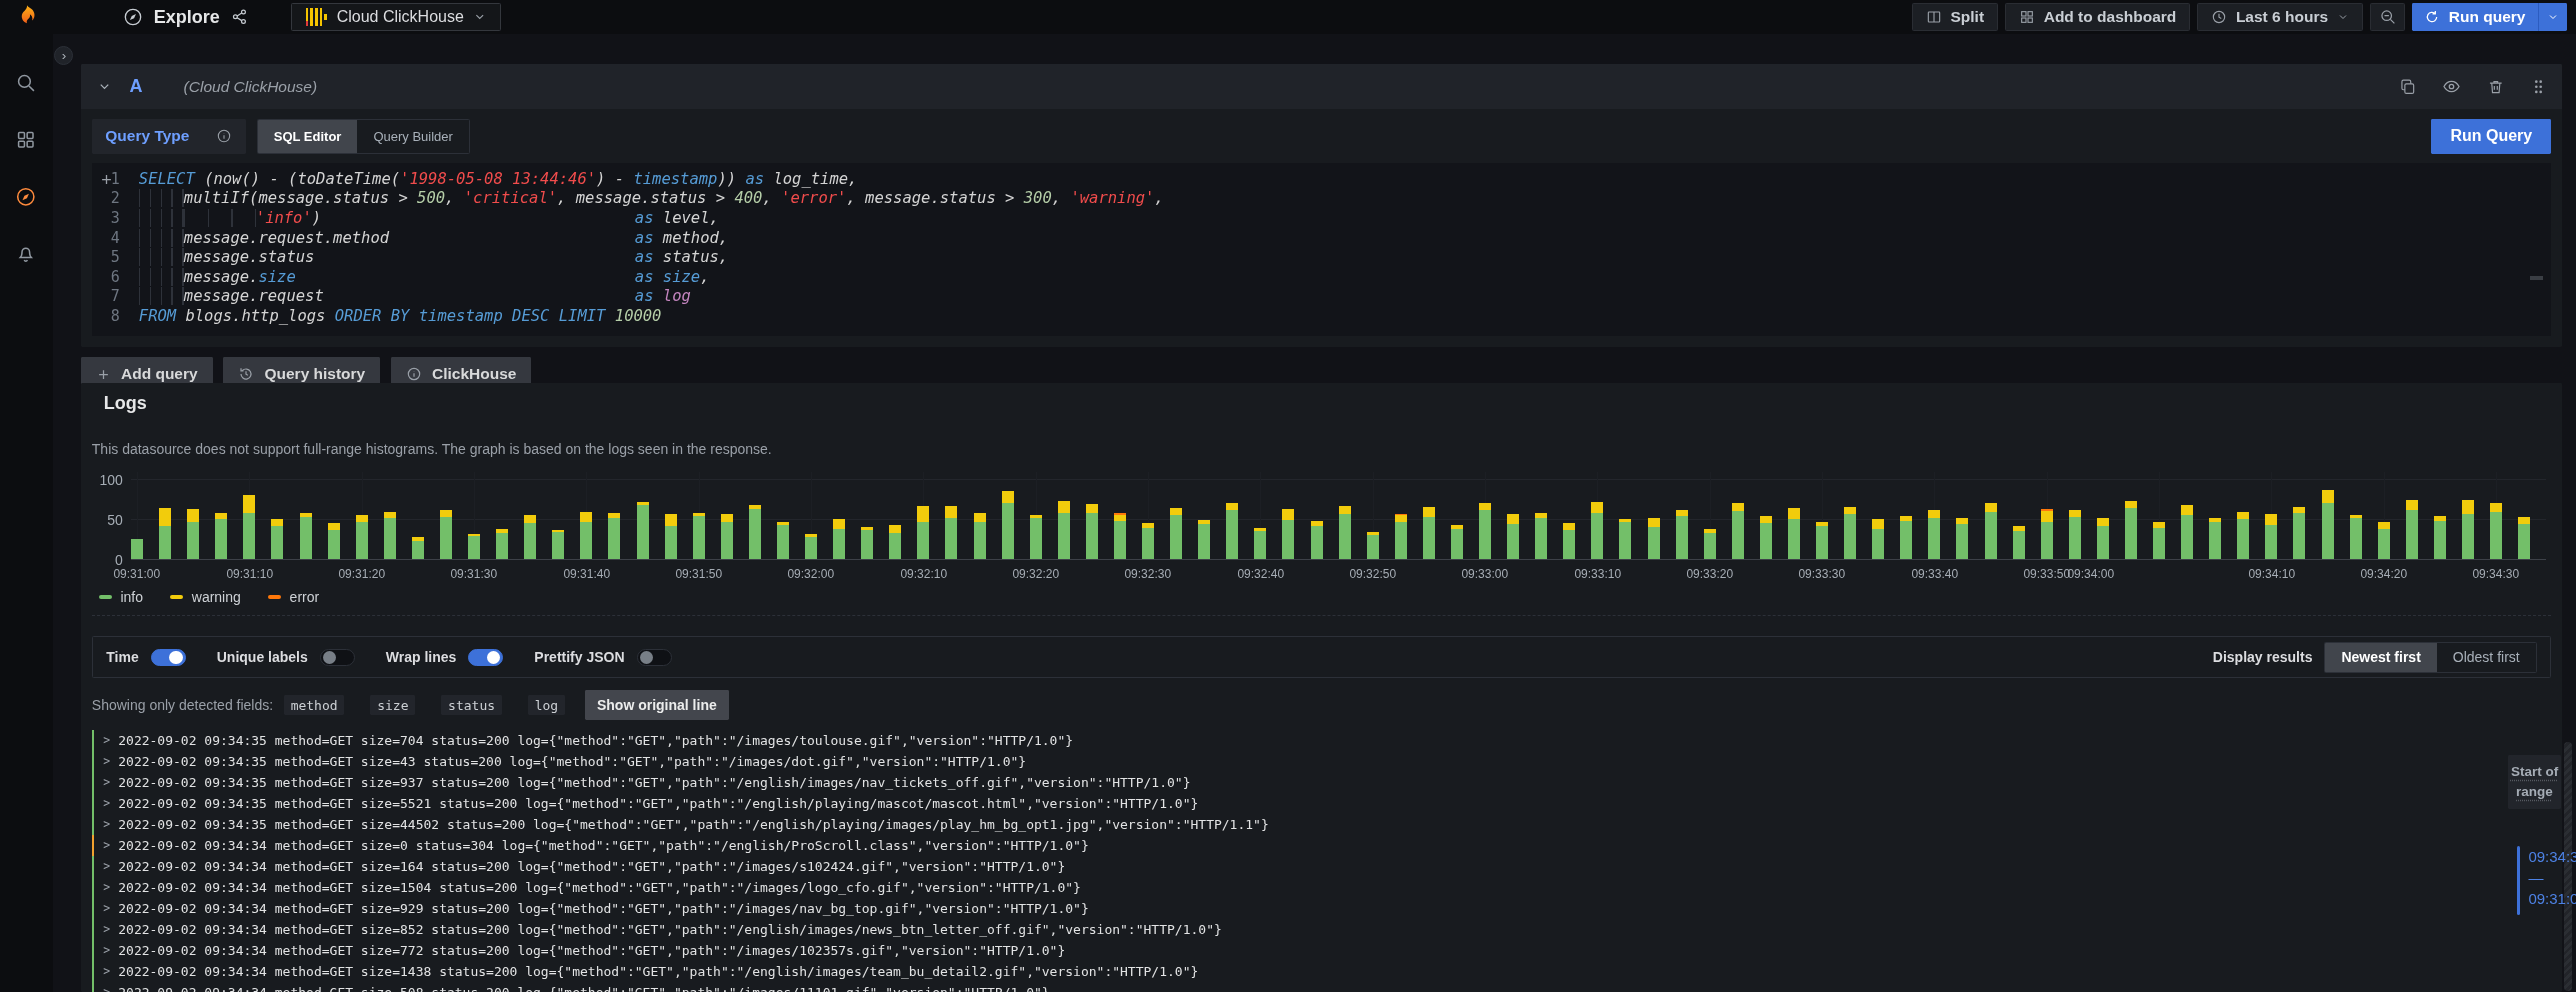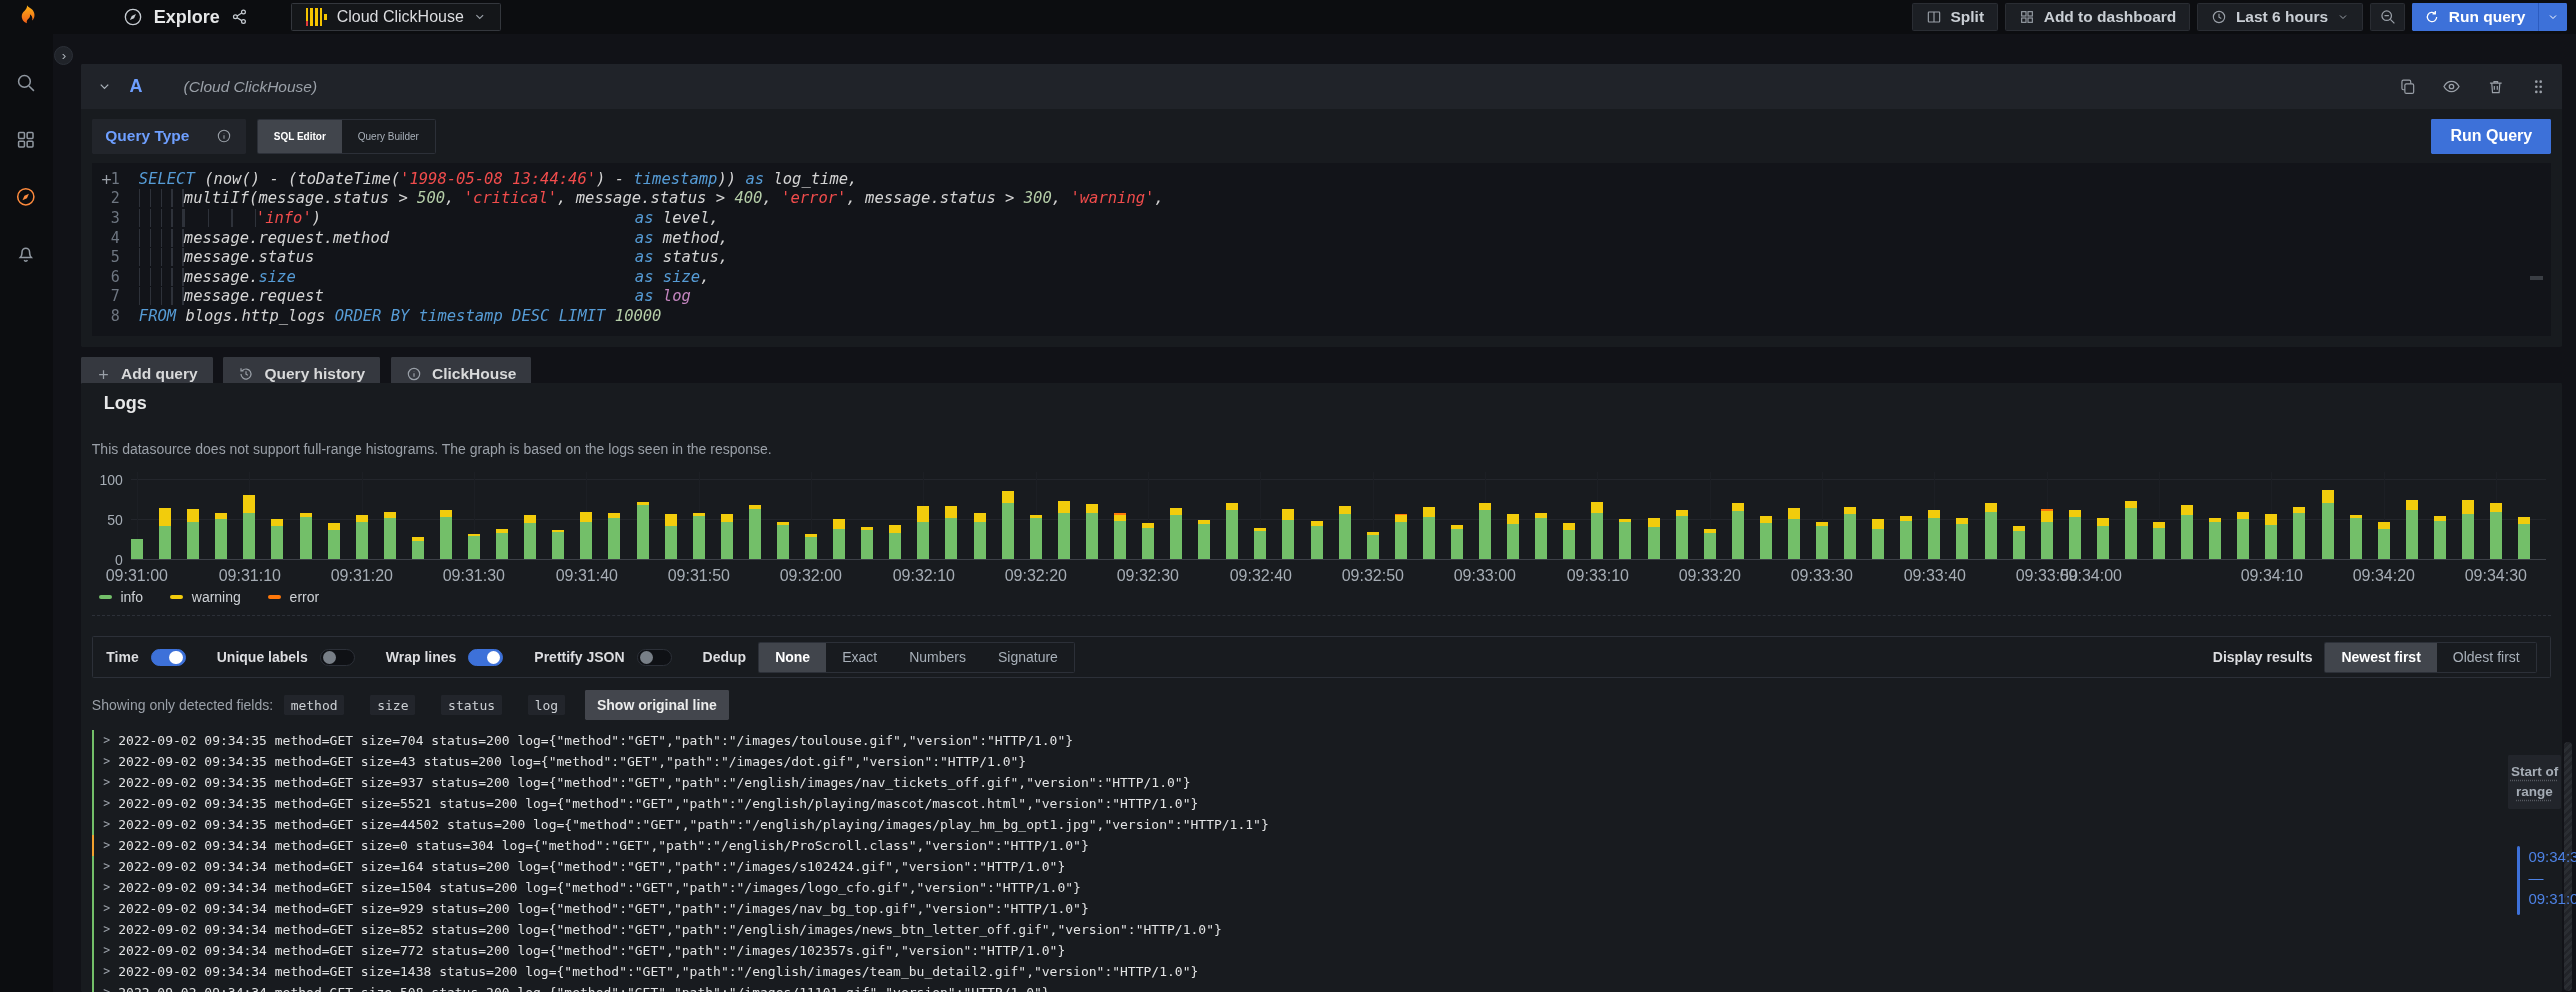--- a/index.html
+++ b/index.html
@@ -50,21 +50,21 @@
            align-items:center; padding:0 16px; }
   .refid { color:#6e9fff; font-weight:700; font-size:18px; margin-left:17.6px; }
   .ds-hint { font-style:italic; color:#9aa0a8; font-size:15.5px; margin-left:41px; }
   .qhead-icons { margin-left:auto; display:flex; gap:26px; color:#aab2ba; align-items:center; }
   .qbody { background:#181b1f; padding:9.5px 10.8px 10.8px; border-radius:0 0 1.4px 1.4px; }
   .qbar { display:flex; align-items:center; }
   .qtype-chip { height:35px; background:#22252b; border-radius:1.4px; display:flex; align-items:center;
                 gap:27px; padding:0 13.5px; }
   .qtype-label { color:#6e9fff; font-weight:700; font-size:15.5px; }
   .tabs { display:flex; height:35px; border:0.7px solid #2c3038; border-radius:1.4px; margin-left:10.8px; overflow:hidden; }
-  .tab { display:flex; align-items:center; padding:0 16px; font-size:10px; color:#a8b0b9; }
+  .tab { display:flex; align-items:center; padding:0 16px; font-size:13px; color:#a8b0b9; }
   .tab.active { background:#41454c; color:#fff; font-weight:700; }
   .runq { margin-left:auto; height:35px; padding:0 19px; background:#3d71d9; color:#fff;
           font-weight:700; font-size:16px; border-radius:1.4px; display:flex; align-items:center; }
 
   .sql { margin-top:9.5px; background:#121419; position:relative; padding:6.8px 0 9.5px; }
   .plus-glyph { position:absolute; left:9.5px; top:8px; color:#9aa0a8; font-size:18px; line-height:18px; }
   .code-line { display:flex; height:19.6px; line-height:19.6px; font-family:"DejaVu Sans Mono",monospace;
                font-size:15.5px; white-space:pre; }
   .ln { width:47px; flex:none; text-align:right; padding-right:19px; color:#6e7681; font-size:15px; }
   .lc { position:relative; flex:1; color:#d4d4d4;font-style:italic; }
@@ -86,21 +86,21 @@
                background:#181b1f; border-radius:1.4px; padding:9.5px 10.8px; overflow:hidden; }
   .logs-title { font-size:18px; font-weight:600; color:#e6e7e8; padding-left:12px; }
   .logs-note { margin-top:27px; color:#9aa0a8; font-size:14px; }
   .chart { position:relative; margin-top:15px; height:113px; }
   .plot { position:absolute; left:39px; right:5.4px; top:0; height:88px; }
   .hgrid { position:absolute; left:0; right:0; height:0.7px; background:#23262c; }
   .baseline { position:absolute; left:0; right:0; bottom:0; height:0.7px; background:#3d4148; }
   .vgrid { position:absolute; top:0; bottom:0; width:0.7px; background:#1c1f24; }
   .bar { position:absolute; bottom:0.7px; width:12px; display:flex; flex-direction:column; }
   .ylab { position:absolute; left:0; width:31px; text-align:right; color:#a6adb5; font-size:14px; }
-  .xlab { position:absolute; top:95px; transform:translateX(-50%); color:#a6adb5; font-size:16px; white-space:nowrap; }
+  .xlab { position:absolute; top:95px; transform:translateX(-50%); color:#a6adb5; font-size:12px; white-space:nowrap; }
   .legend { display:flex; gap:27px; margin-top:4px; padding-left:6.8px; align-items:center; }
   .leg-item { display:flex; align-items:center; gap:8.8px; font-size:14px; color:#ced2d6; }
   .leg-swatch { width:13px; height:4px; border-radius:2px; }
   .divider { margin-top:10.8px; border-top:0.7px dashed #2c3038; }
 
   .controls { margin-top:20px; border:0.7px solid #2c3038; border-radius:1.4px; height:42px;
               display:flex; align-items:center; padding:0 13.5px; gap:31px; }
   .toggle-wrap { display:flex; align-items:center; gap:12px; }
   .ctl-label { font-size:14px; font-weight:700; color:#dcdde0; }
   .pill { width:35px; height:17.6px; border-radius:9.5px; background:#0f1115; border:0.7px solid #2c3038; position:relative; }
@@ -828,29 +828,20 @@
                 <span class="knob"></span>
               </span>
             </span>
             <span class="toggle-wrap">
               <span class="ctl-label">Prettify JSON</span>
               <span class="pill off">
                 <span class="knob"></span>
               </span>
             </span>
           </span>
-        <span class="grp">
-          <span class="ctl-label">Dedup</span>
-          <span class="btn-group" id="dedup-options">
-              <button class="bg-opt active">None</button>
-              <button class="bg-opt">Exact</button>
-              <button class="bg-opt">Numbers</button>
-              <button class="bg-opt">Signature</button>
-            </span>
-        </span>
         <span class="controls-right">
           <span class="ctl-label plain">Display results</span>
           <span class="btn-group" id="display-options">
               <button class="bg-opt active">Newest first</button>
               <button class="bg-opt">Oldest first</button>
             </span>
         </span>
       </div>
 
       <div class="fields-row">

